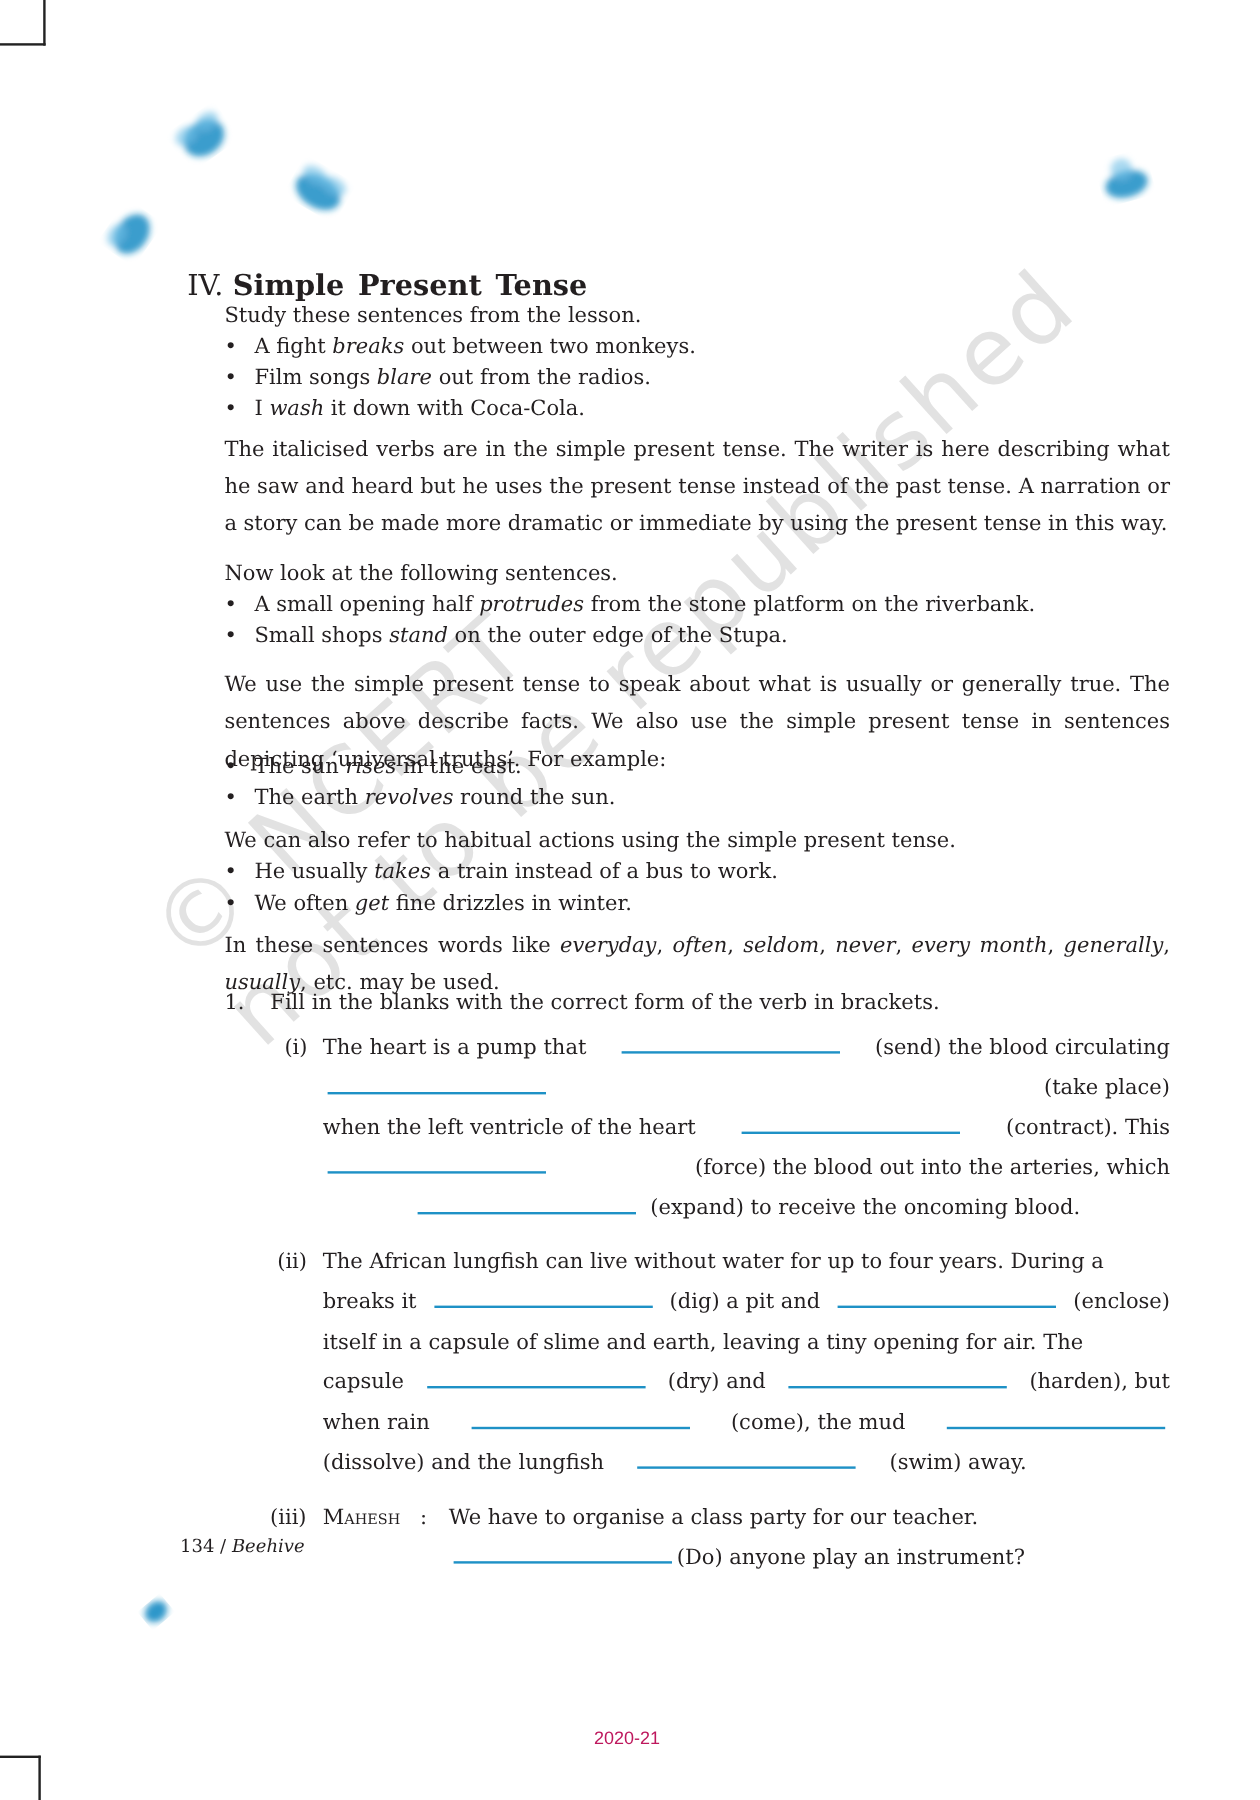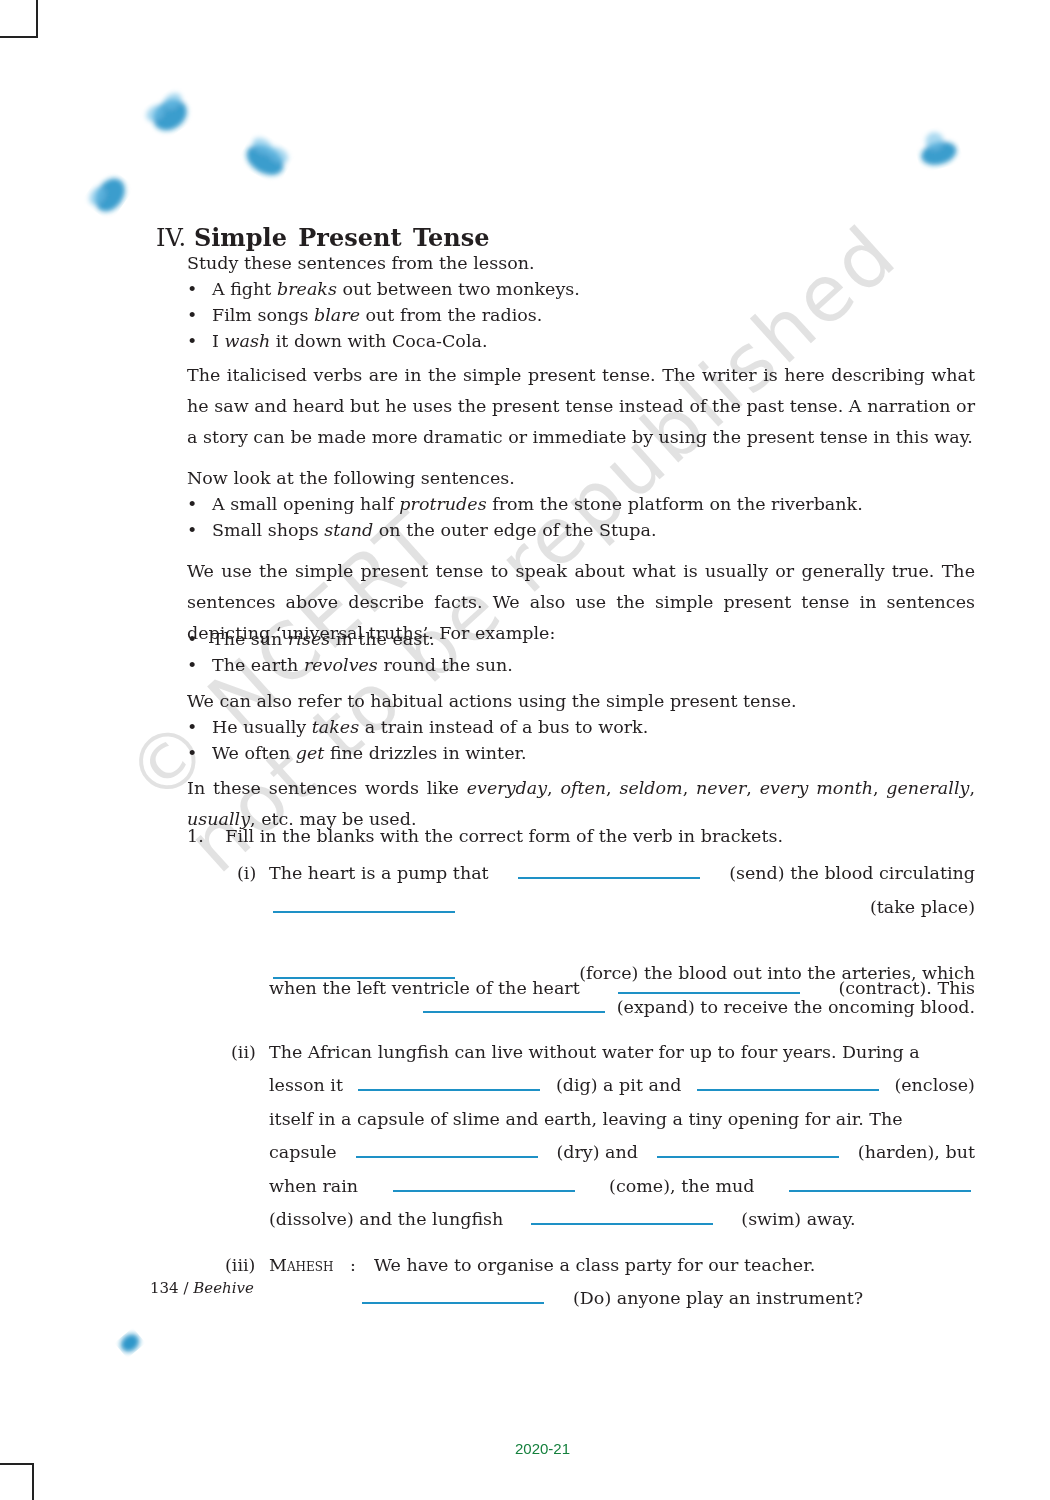--- a/index.html
+++ b/index.html
@@ -32,21 +32,21 @@
   .bullet .dot { display: inline-block; width: 25px; }
   em, i { font-style: italic; }
   .blank {
     display: inline-block; width: 182px; height: 2px; background: #1e91c6;
     vertical-align: baseline; margin: 0 4px;
   }
   .ex-line { position: absolute; left: 269px; width: 706px; white-space: nowrap; display: flex; justify-content: space-between; align-items: baseline; }
   .ex-label { position: absolute; white-space: nowrap; }
   .smallcaps { font-variant: small-caps; }
   .footer-page { position: absolute; left: 150px; top: 1279px; font-size: 15px; }
-  .footer-year { position: absolute; left: 495px; top: 1440px; font-family: "Liberation Sans", sans-serif; font-size: 15px; color: #15803d; margin-left: 20px; }
+  .footer-year { position: absolute; left: 495px; top: 1440px; font-family: "Liberation Sans", sans-serif; font-size: 15px; color: #be185d; }
 </style>
 </head>
 <body>
 
 <div class="crop-mark crop-top"></div>
 <div class="crop-mark crop-bottom"></div>
 
 <svg class="bee" style="left:135px;top:85px" width="70" height="60">
   <defs>
       <filter id="blur1">
@@ -135,39 +135,39 @@
       <div class="ex-label" style="left: 237px; top: 863px;">(i)</div>
       <div class="ex-line" style="top: 863px;">
         <span>The heart is a pump that</span>
         <span class="blank"></span>
         <span>(send) the blood circulating</span>
       </div>
       <div class="ex-line" style="top: 897px;">
         <span class="blank"></span>
         <span>(take place)</span>
       </div>
-      <div class="ex-line" style="top: 930px; margin-top: 48px;">
+      <div class="ex-line" style="top: 930px;">
         <span>when the left ventricle of the heart</span>
         <span class="blank"></span>
         <span>(contract). This</span>
       </div>
       <div class="ex-line" style="top: 963px; gap: 42px;">
         <span class="blank"></span>
         <span>(force) the blood out into the arteries, which</span>
       </div>
-      <div class="ex-line" style="top: 997px; justify-content: flex-end; gap: 8px;">
+      <div class="ex-line" style="top: 997px; justify-content: center; gap: 8px;">
         <span class="blank"></span>
         <span>(expand) to receive the oncoming blood.</span>
       </div>
       <div class="ex-label" style="left: 231px; top: 1042px;">(ii)</div>
       <div class="ex-line" style="top: 1042px;">
         <span>The African lungfish can live without water for up to four years. During a</span>
       </div>
       <div class="ex-line" style="top: 1075px;">
-        <span>lesson it</span>
+        <span>breaks it</span>
         <span class="blank"></span>
         <span>(dig) a pit and</span>
         <span class="blank"></span>
         <span>(enclose)</span>
       </div>
       <div class="ex-line" style="top: 1109px;">
         <span>itself in a capsule of slime and earth, leaving a tiny opening for air. The</span>
       </div>
       <div class="ex-line" style="top: 1142px;">
         <span>capsule</span>
@@ -186,21 +186,21 @@
         <span>(dissolve) and the lungfish</span>
         <span class="blank"></span>
         <span>(swim) away.</span>
       </div>
       <div class="ex-label" style="left: 225px; top: 1255px;">(iii)</div>
       <div class="ex-label smallcaps" style="left: 269px; top: 1255px;">Mahesh</div>
       <div class="ex-label" style="left: 350px; top: 1255px;">:</div>
       <div class="ex-line" style="top: 1255px; left: 374px; width: 601px;">
         <span>We have to organise a class party for our teacher.</span>
       </div>
-      <div class="ex-line" style="top: 1288px; left: 358px; width: 601px; justify-content: flex-start; gap: 25px;">
+      <div class="ex-line" style="top: 1288px; left: 374px; width: 601px; justify-content: flex-start; gap: 0;">
         <span class="blank"></span>
         <span>(Do) anyone play an instrument?</span>
       </div>
     </div>
 
   <div class="footer-page">
     <span>134</span><span> / </span><em>Beehive</em>
   </div>
   <div class="footer-year">2020-21</div>
 </div>

